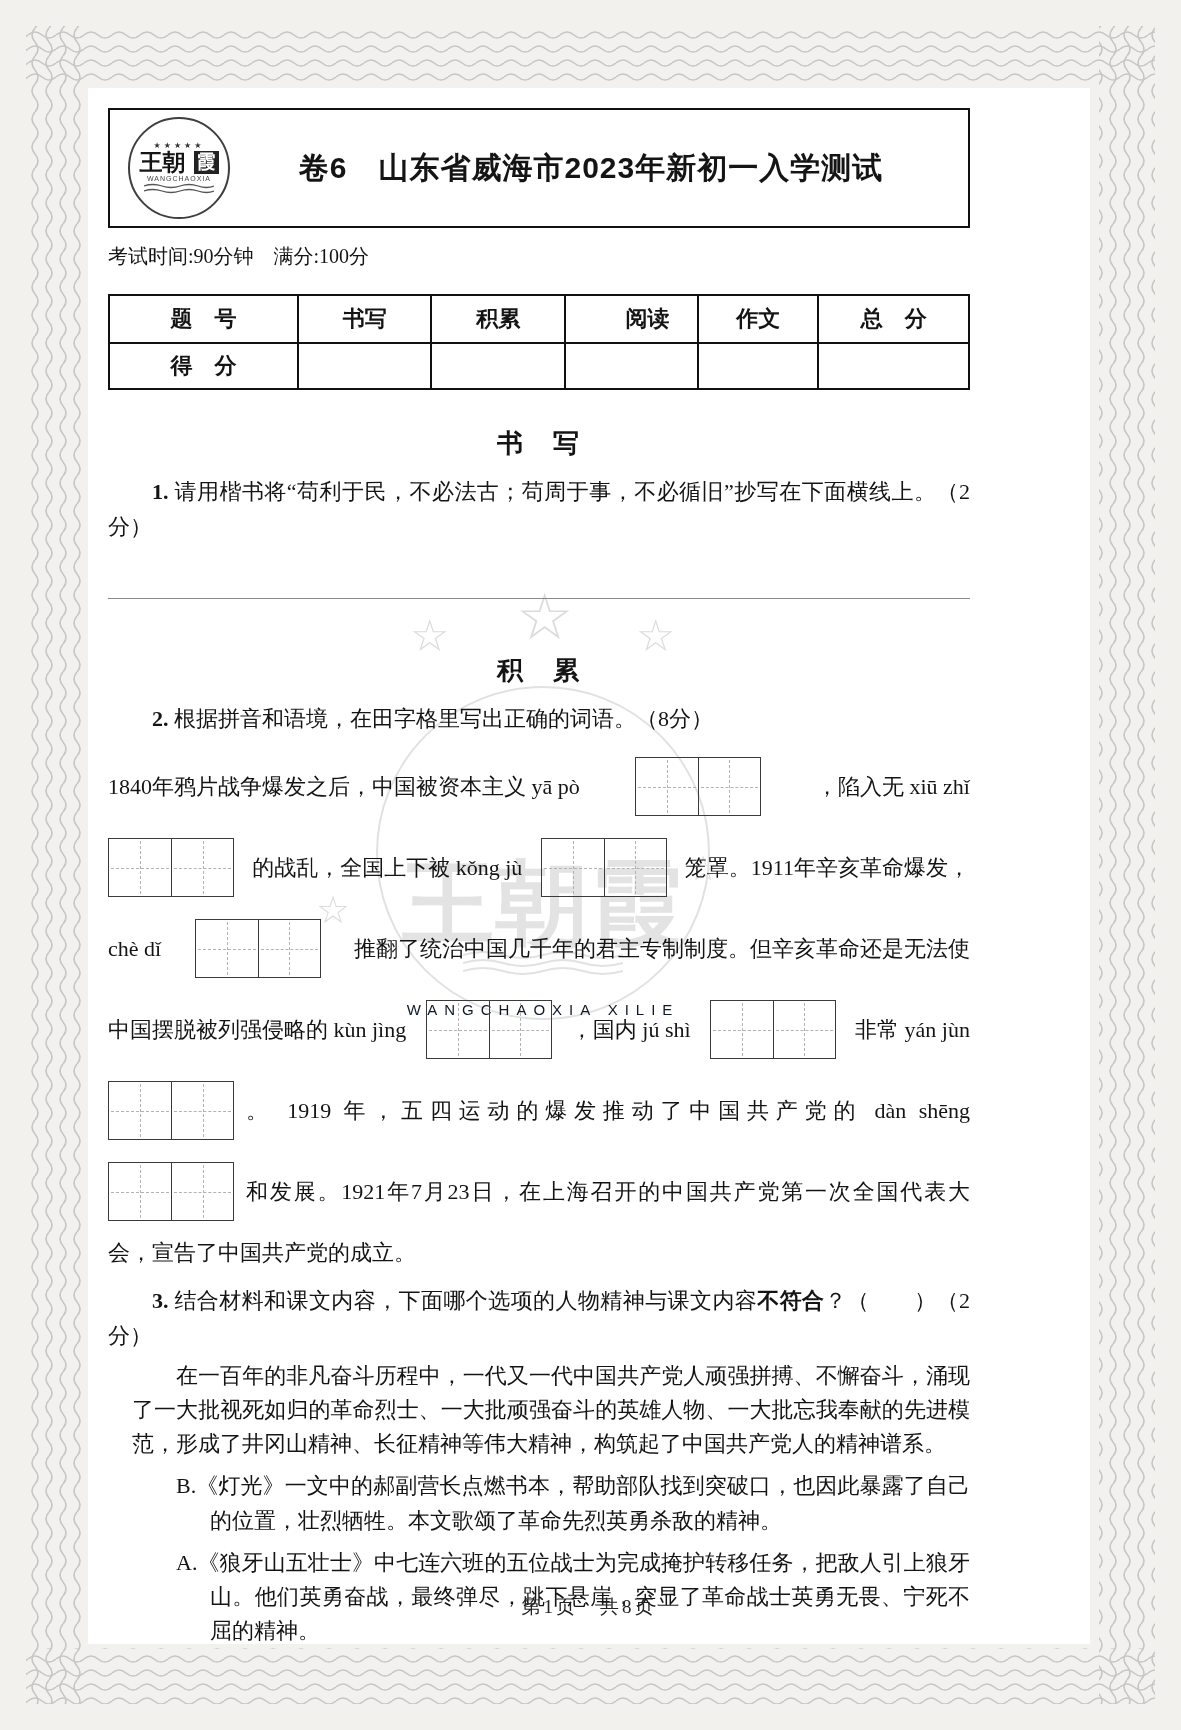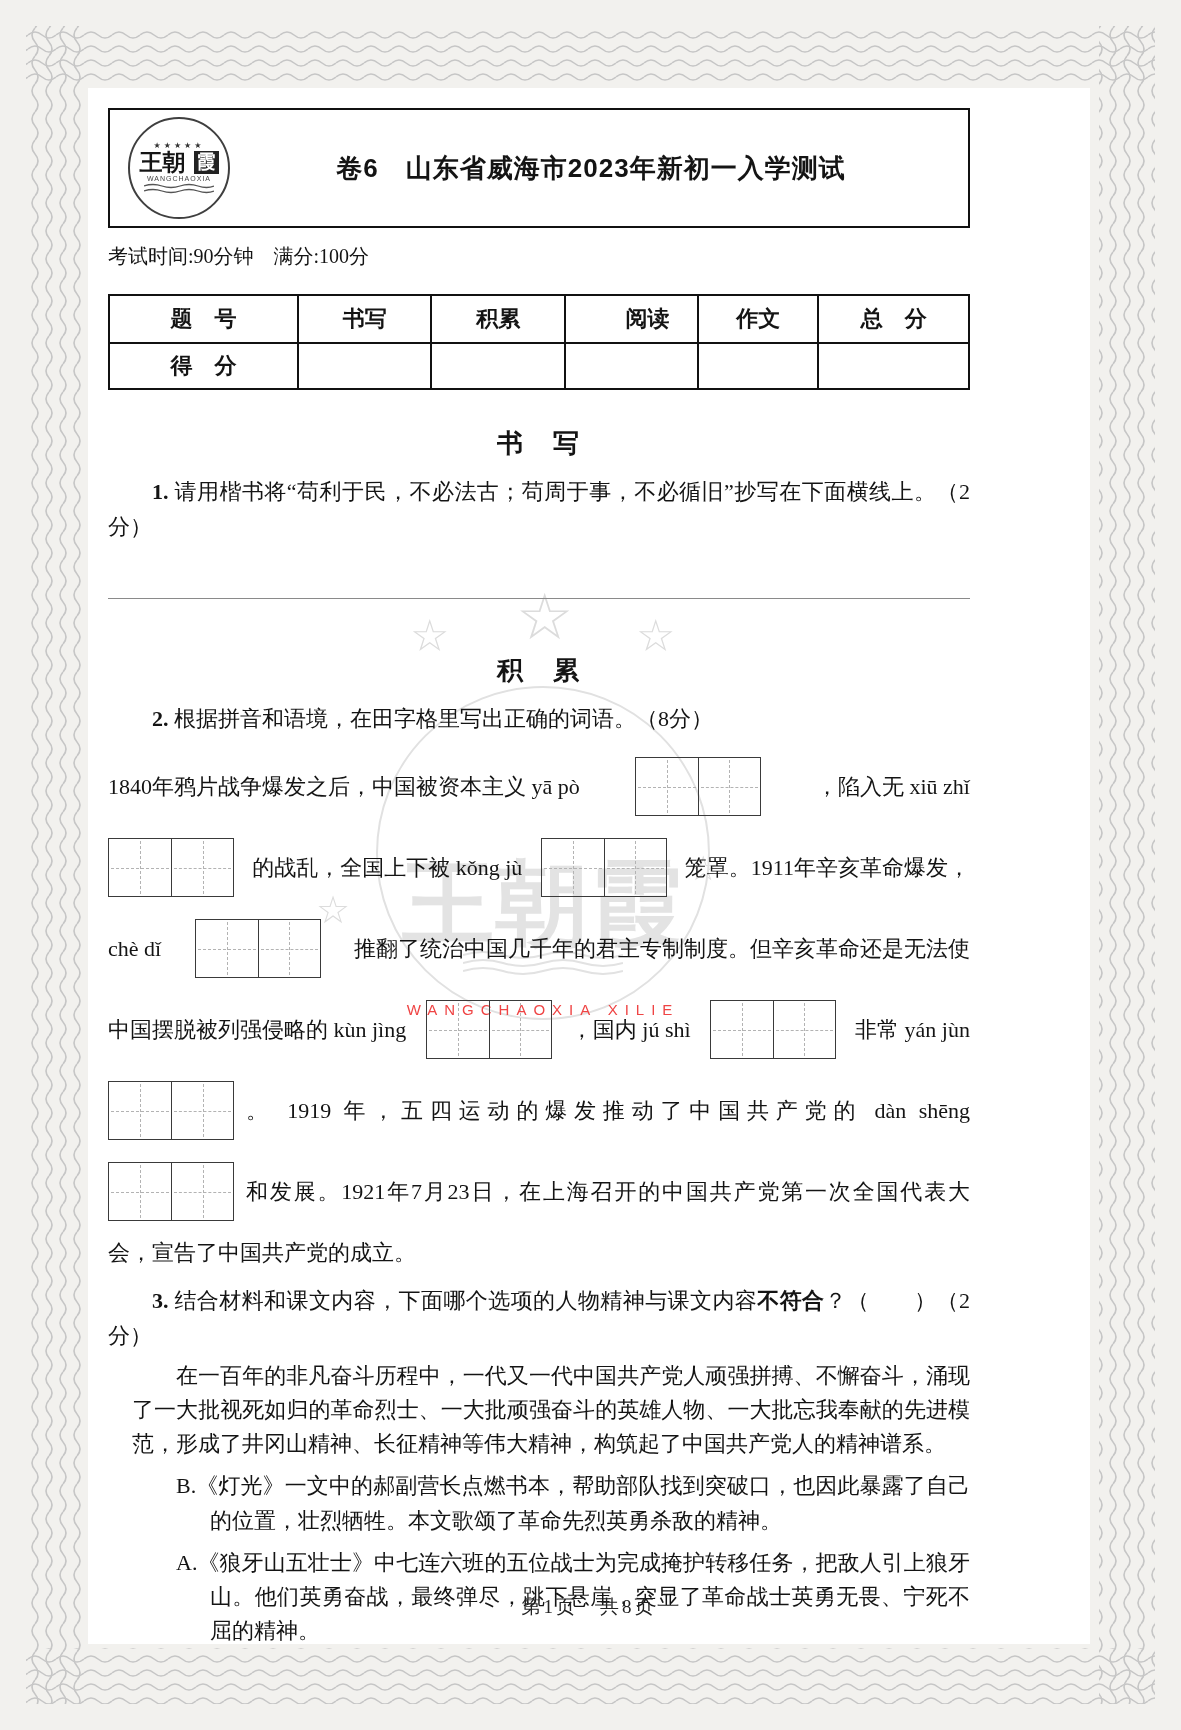--- a/index.html
+++ b/index.html
@@ -25,21 +25,21 @@
     position:absolute; left:288px; top:598px; width:334px; height:334px;
     border:2.5px solid #e1e1e1; border-radius:50%;
     display:flex; flex-direction:column; align-items:center; justify-content:flex-end;
   }
   .wm-name {
     font-family:"Liberation Sans","DejaVu Sans",sans-serif;
     font-weight:bold; font-size:92px; color:#e3e3e3; letter-spacing:2px; line-height:1;
   }
   .wm-arc {
     margin-top:26px; font-family:"Liberation Sans","DejaVu Sans",sans-serif;
-    font-size:15px; letter-spacing:7px; color:#ef4444;
+    font-size:15px; letter-spacing:7px; color:#0f172a;
   }
   .wm-star { position:absolute; color:#dcdcdc; font-family:"DejaVu Sans",sans-serif; }
   .wm-s1 { left:322px; top:522px; font-size:44px; }
   .wm-s2 { left:428px; top:492px; font-size:64px; }
   .wm-s3 { left:548px; top:522px; font-size:44px; }
   .wm-s4 { left:228px; top:800px; font-size:38px; }
   .wm-s5 { left:600px; top:760px; font-size:34px; }
 
   
   .content { position:relative; z-index:1; padding:20px 120px 0 20px; }
@@ -58,21 +58,21 @@
   .logo-name-row { display:flex; align-items:center; gap:8px; }
   .logo-name1 { font-family:"Liberation Sans","DejaVu Sans",sans-serif; font-weight:bold; font-size:23px; line-height:1; }
   .logo-name2 {
     font-family:"Liberation Sans","DejaVu Sans",sans-serif; font-weight:bold; font-size:19px;
     background:#222; color:#fff; padding:1px 3px; line-height:1.1;
   }
   .logo-rom { font-family:"Liberation Sans","DejaVu Sans",sans-serif; font-size:7px; letter-spacing:1px; color:#444; }
   .hdr-title {
     flex:1; text-align:center; padding-right:34px;
     font-family:"Liberation Sans","DejaVu Sans",sans-serif;
-    font-weight:bold; font-size:26px; letter-spacing:1px;
+    font-weight:bold; font-size:30px; letter-spacing:1px;
   }
 
   .exam-info { text-align:left; font-weight:normal; font-size:20px; margin:15px 0 24px 0; }
 
   .score-table { width:100%; border-collapse:collapse; }
   .score-table td {
     border:2px solid #111; text-align:center;
     font-family:Liberation Sans, sans-serif;
     font-weight:bold; font-size:22px;
   }

